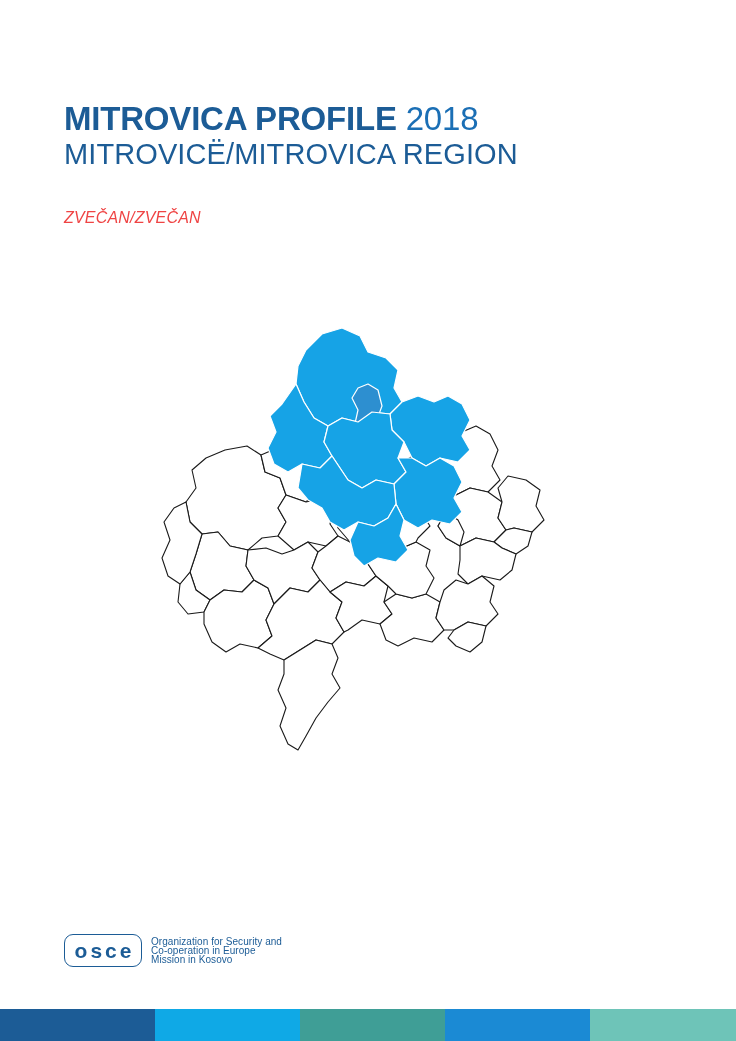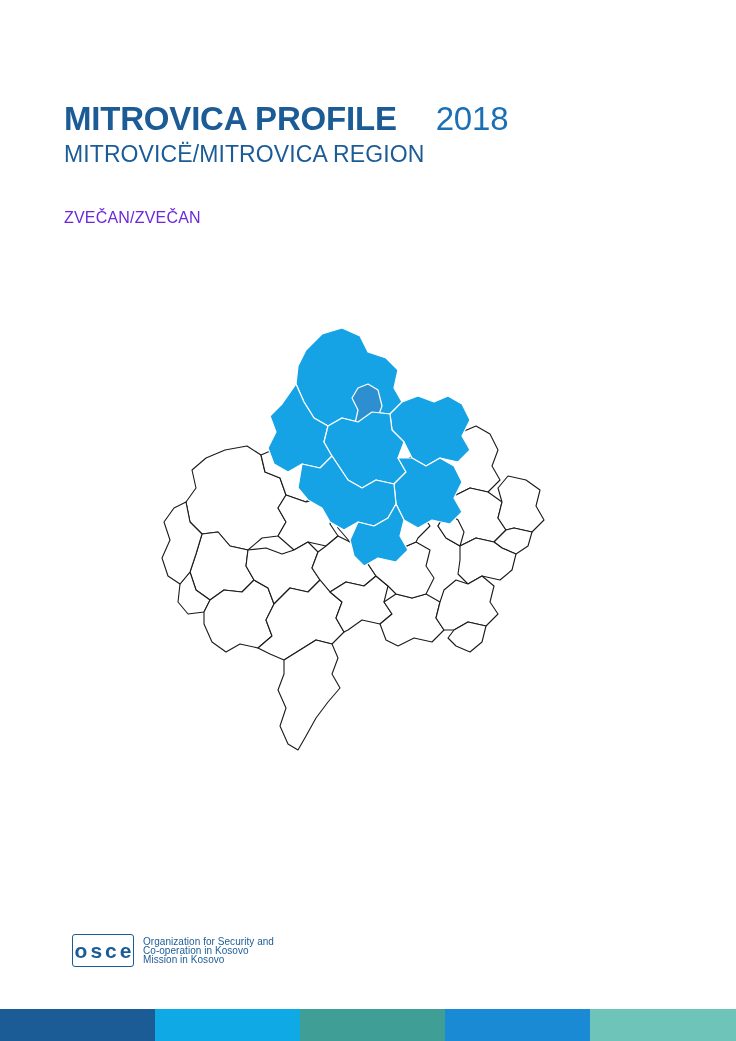--- a/index.html
+++ b/index.html
@@ -34,38 +34,38 @@
     letter-spacing: -0.2px;
     color: #1c5c96;
     font-weight: bold;
     margin: 0;
     white-space: nowrap;
   }
   .main-title .year {
     color: #1b6fb5;
     font-weight: normal;
     font-size: 33px;
-    margin-left: 30px;
   }
   .subtitle {
-    font-size: 23px;
+    font-size: 29px;
     line-height: 26px;
     color: #1c5c96;
     font-weight: normal;
     margin: 3px 0 0 0;
     letter-spacing: 0.1px;
     white-space: nowrap;
   }
   .municipality {
     font-size: 16px;
     line-height: 20px;
-    color: #6d28d9;
+    color: #ef4444;
     margin: 41px 0 0 0;
     letter-spacing: 0.2px;
     white-space: nowrap;
+    font-style: italic;
   }
 
   
   .map-wrap {
     position: absolute;
     left: 50px;
     top: 250px;
     width: 640px;
     height: 570px;
   }
@@ -95,29 +95,28 @@
 
   
   .logo-block {
     position: absolute;
     left: 64px;
     top: 934px;
     display: flex;
     align-items: center;
   }
   .logo-mark {
-    width: 62px;
+    width: 78px;
     height: 33px;
     border: 1.6px solid #1c5c96;
-    border-radius: 3px;
+    border-radius: 9px;
     display: flex;
     align-items: center;
     justify-content: center;
     box-sizing: border-box;
-    margin-left: 8px;
   }
   .logo-mark-text {
     font-size: 21px;
     letter-spacing: 3px;
     color: #1c5c96;
     font-weight: bold;
     line-height: 21px;
     padding-left: 3px;
   }
   .logo-text {
@@ -208,21 +207,21 @@
 
     </svg>
   </div>
 
   <div class="logo-block">
     <div class="logo-mark">
       <span class="logo-mark-text">osce</span>
     </div>
     <div class="logo-text">
       <div class="logo-line">Organization for Security and</div>
-      <div class="logo-line">Co-operation in Kosovo</div>
+      <div class="logo-line">Co-operation in Europe</div>
       <div class="logo-line bold">Mission in Kosovo</div>
     </div>
   </div>
 
   <div class="color-bar">
     <span style="width:155px;background:#1c5c96"></span>
     <span style="width:145px;background:#0fa9e6"></span>
     <span style="width:145px;background:#3f9e96"></span>
     <span style="width:145px;background:#1b8ad4"></span>
     <span style="width:146px;background:#6ec4b8"></span>

